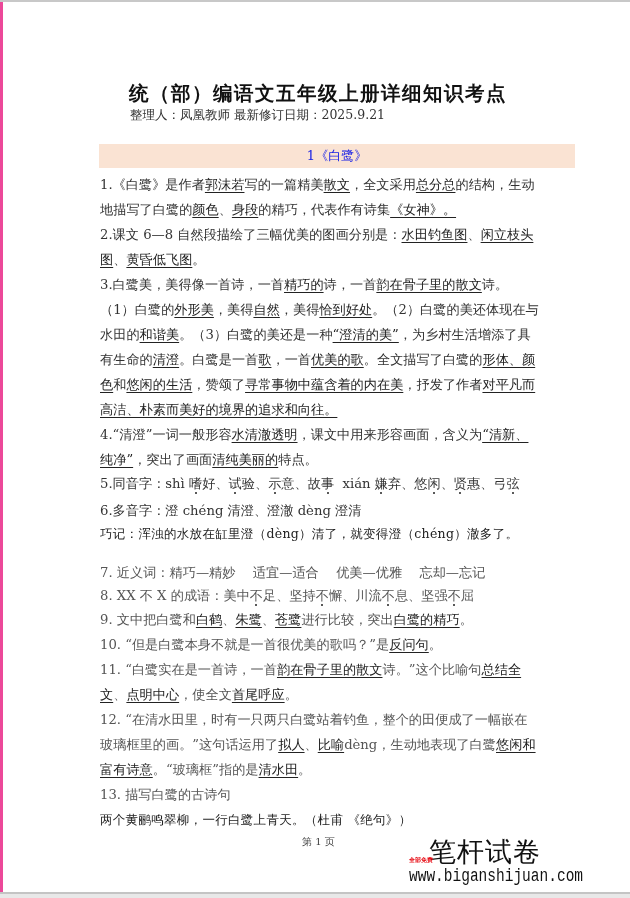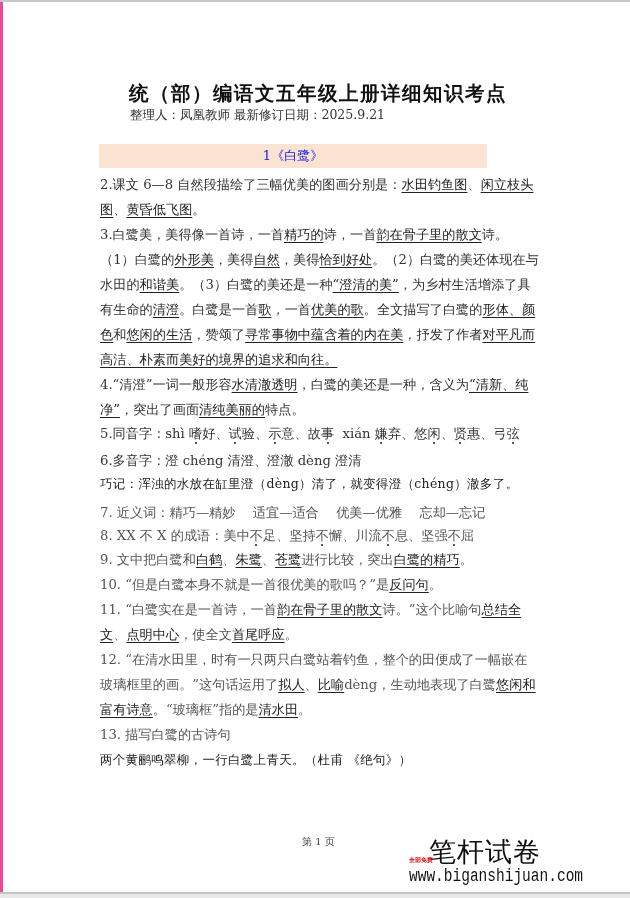--- a/index.html
+++ b/index.html
@@ -25,21 +25,21 @@
   }
   .subtitle {
     position: absolute; top: 105px; left: 0; width: 509px; text-align: center;
     font-size: 12.5px; color: #333;
   }
   .unit {
     position: absolute; top: 126px; left: 0; width: 630px; text-align: center;
     font-size: 12px; font-weight: bold; color: #e8141c;
   }
   .banner {
-    position: absolute; top: 142px; left: 96px; width: 388px; height: 24px;
+    position: absolute; top: 142px; left: 96px; width: 476px; height: 24px;
     background: #fae3d3; text-align: center; line-height: 24px;
     font-size: 13px; color: #1a23e6;
   }
   .content {
     position: absolute; top: 170px; left: 97px; width: 440px;
     font-size: 13.2px; line-height: 25px; color: #333;
   }
   .content p { margin: 0; }
   .content .tight { line-height: 23px; }
   .u { text-decoration: underline; text-underline-offset: 3px; color: #222; }
@@ -74,33 +74,34 @@
 </style>
 </head>
 <body>
 
 <div class="page">
   <div class="title">统（部）编语文五年级上册详细知识考点</div>
   <div class="subtitle">整理人：凤凰教师 最新修订日期：2025.9.21</div>
   <div class="banner"><span>1《白鹭》</span></div>
 
   <div class="content">
+    <p><span>1.《白鹭》是作者</span><span class="u">郭沫若</span><span>写的一篇精美</span><span class="u">散文</span><span>，全文采用</span><span class="u">总分总</span><span>的结构，生动地描写了白鹭的</span><span class="u">颜色</span><span>、</span><span class="u">身段</span><span>的精巧，代表作有诗集</span><span class="u">《女神》。</span></p>
 
     <p><span>2.课文 6—8 自然段描绘了三幅优美的图画分别是：</span><span class="u">水田钓鱼图</span><span>、</span><span class="u">闲立枝头图</span><span>、</span><span class="u">黄昏低飞图</span><span>。</span></p>
 
     <p><span>3.白鹭美，美得像一首诗，一首</span><span class="u">精巧的</span><span>诗，一首</span><span class="u">韵在骨子里的散文</span><span>诗。（1）白鹭的</span><span class="u">外形美</span><span>，美得</span><span class="u">自然</span><span>，美得</span><span class="u">恰到好处</span><span>。（2）白鹭的美还体现在与水田的</span><span class="u">和谐美</span><span>。（3）白鹭的美还是一种</span><span class="u">“澄清的美”</span><span>，为乡村生活增添了具有生命的</span><span class="u">清澄</span><span>。白鹭是一首</span><span class="u">歌</span><span>，一首</span><span class="u">优美的歌</span><span>。全文描写了白鹭的</span><span class="u">形体、颜色</span><span>和</span><span class="u">悠闲的生活</span><span>，赞颂了</span><span class="u">寻常事物中蕴含着的内在美</span><span>，抒发了作者</span><span class="u">对平凡而高洁、朴素而美好的境界的追求和向往。</span></p>
 
-    <p><span>4.“清澄”一词一般形容</span><span class="u">水清澈透明</span><span>，白鹭的美还是一种，含义为</span><span class="u">“清新、纯净”</span><span>，突出了画面</span><span class="u">清纯美丽的</span><span>特点。</span></p>
+    <p><span>4.“清澄”一词一般形容</span><span class="u">水清澈透明</span><span>，课文中用来形容画面，含义为</span><span class="u">“清新、纯净”</span><span>，突出了画面</span><span class="u">清纯美丽的</span><span>特点。</span></p>
 
     <p class="tight"><span>5.同音字：</span><span>shì</span> <span class="dot">嗜</span><span>好</span>、<span class="dot">试</span><span>验</span>、<span class="dot">示</span><span>意</span>、<span>故</span><span class="dot">事</span>&nbsp;&nbsp;<span>xián</span> <span class="dot">嫌</span><span>弃</span>、<span>悠</span><span class="dot">闲</span>、<span class="dot">贤</span><span>惠</span>、<span>弓</span><span class="dot">弦</span></p>
 
     <p class="tight" style="margin-top:4px">6.多音字：澄 chéng 清澄、澄澈 dèng 澄清</p>
     <p class="tight kaiti">巧记：浑浊的水放在缸里澄（dèng）清了，就变得澄（chéng）澈多了。</p>
 
-    <p class="tight gray" style="margin-top:6px">7. 近义词：精巧—精妙　 适宜—适合　 优美—优雅　 忘却—忘记</p>
+    <p class="tight gray" style="margin-top:16px">7. 近义词：精巧—精妙　 适宜—适合　 优美—优雅　 忘却—忘记</p>
 
     <p class="tight gray"><span>8. XX 不 X 的成语：</span><span>美中</span><span class="dot">不</span><span>足</span>、<span>坚持</span><span class="dot">不</span><span>懈</span>、<span>川流</span><span class="dot">不</span><span>息</span>、<span>坚强</span><span class="dot">不</span><span>屈</span></p>
 
     <p class="gray" style=""><span>9. 文中把白鹭和</span><span class="u">白鹤</span><span>、</span><span class="u">朱鹭</span><span>、</span><span class="u">苍鹭</span><span>进行比较，突出</span><span class="u">白鹭的精巧</span><span>。</span></p>
 
     <p class="gray"><span>10. “但是白鹭本身不就是一首很优美的歌吗？”是</span><span class="u">反问句</span><span>。</span></p>
 
     <p class="gray"><span>11. “白鹭实在是一首诗，一首</span><span class="u">韵在骨子里的散文</span><span>诗。”这个比喻句</span><span class="u">总结全文</span><span>、</span><span class="u">点明中心</span><span>，使全文</span><span class="u">首尾呼应</span><span>。</span></p>
 
     <p class="gray"><span>12. “在清水田里，时有一只两只白鹭站着钓鱼，整个的田便成了一幅嵌在玻璃框里的画。”这句话运用了</span><span class="u">拟人</span><span>、</span><span class="u">比喻</span><span>dèng，生动地表现了白鹭</span><span class="u">悠闲和富有诗意</span><span>。“玻璃框”指的是</span><span class="u">清水田</span><span>。</span></p>

